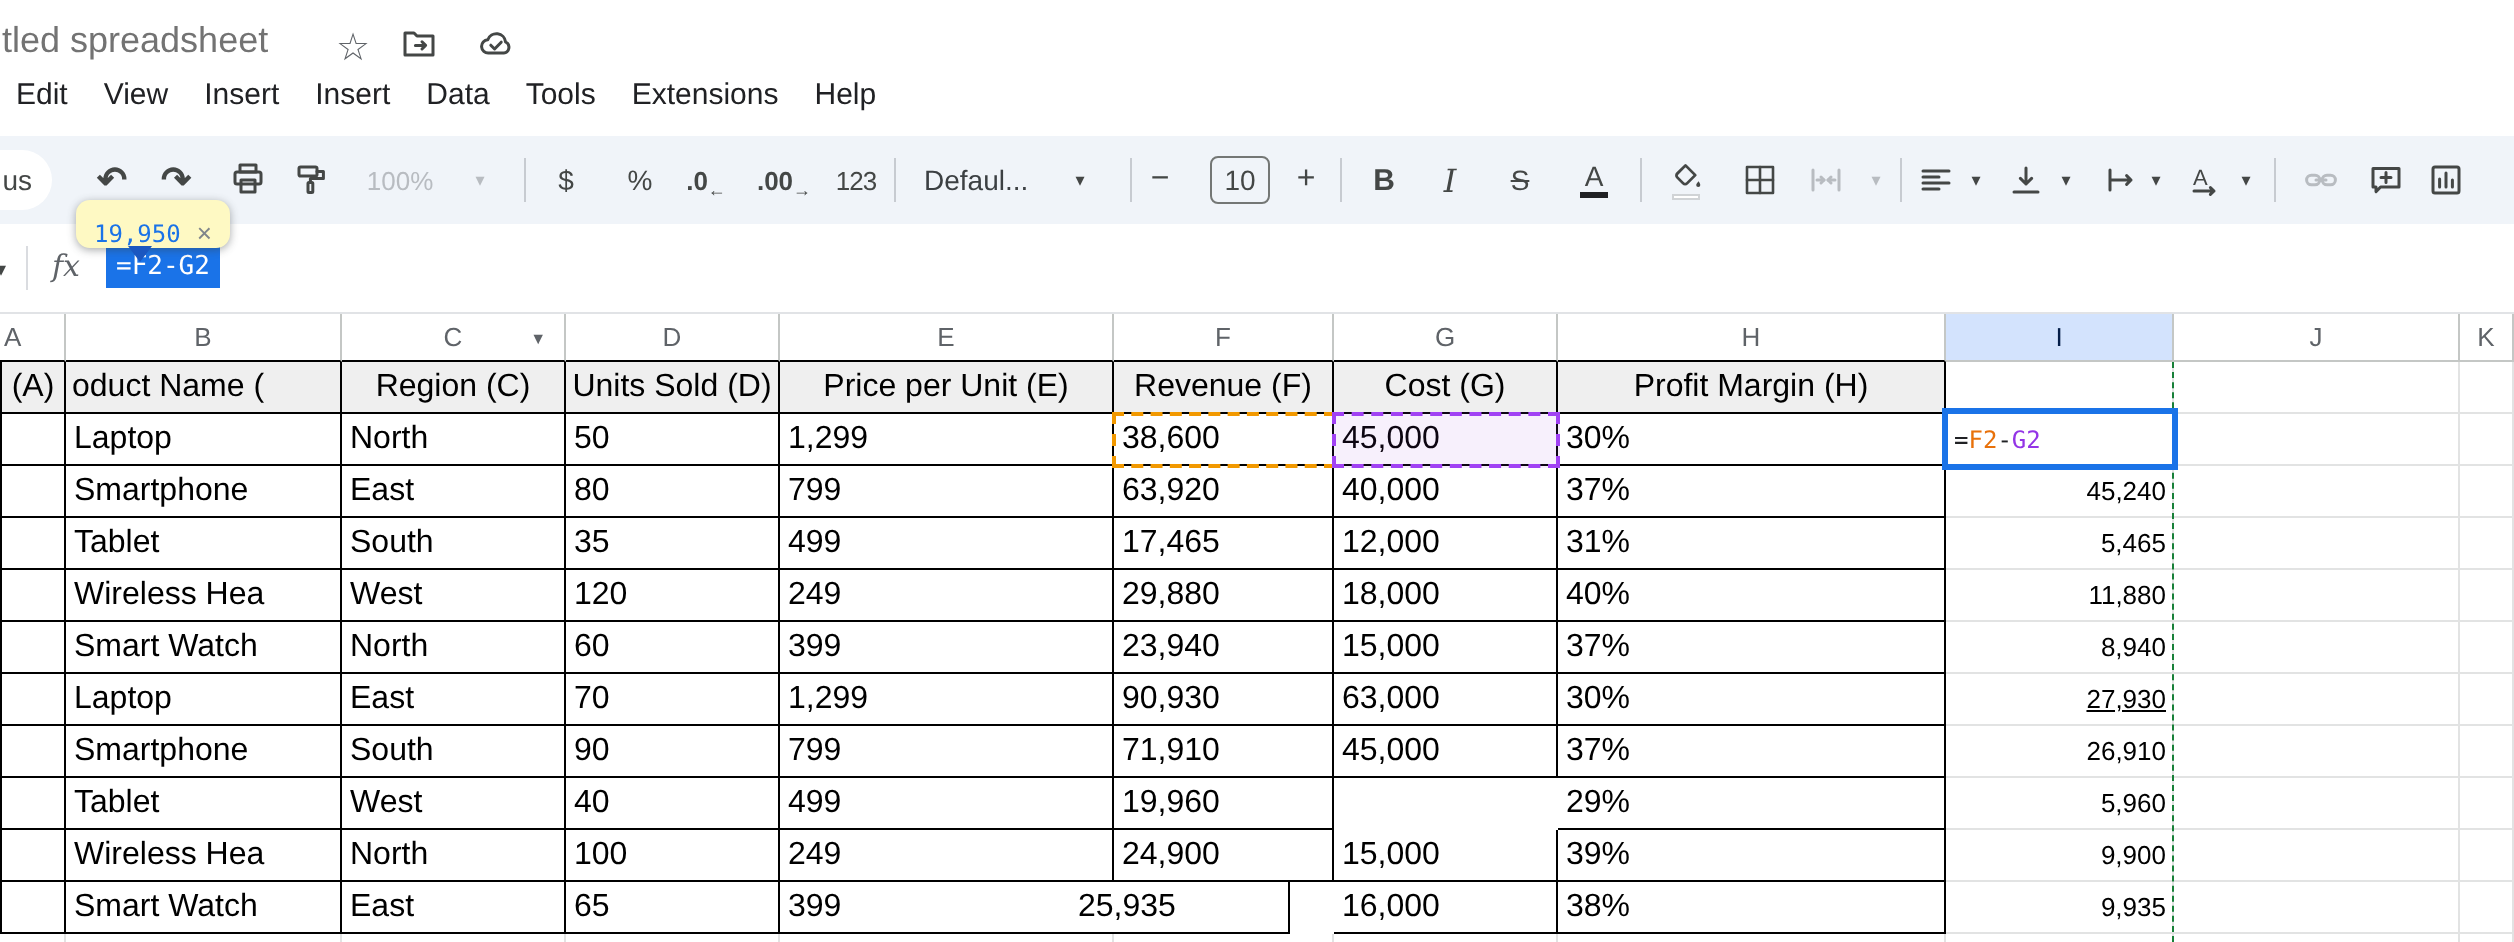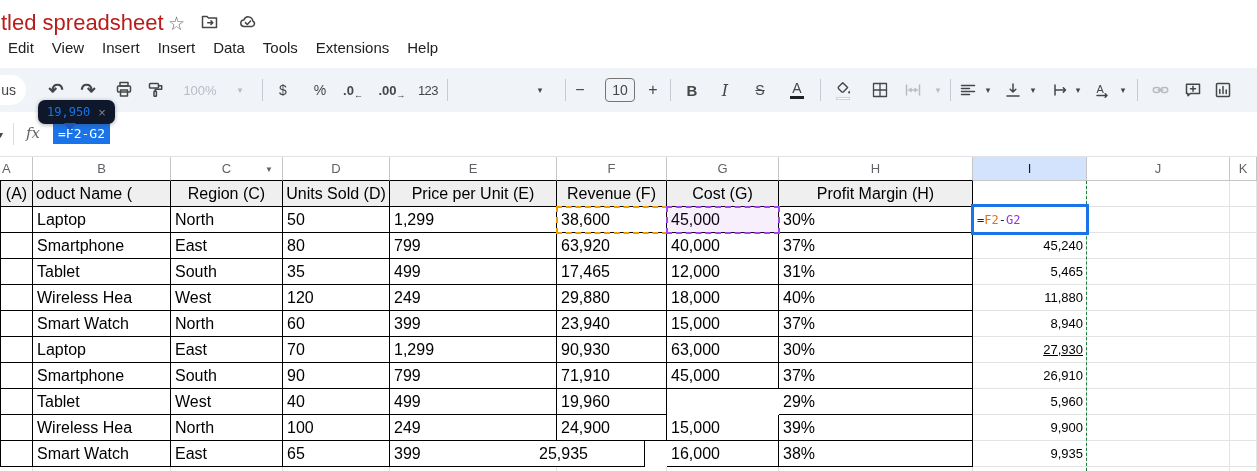--- a/index.html
+++ b/index.html
@@ -1,20 +1,20 @@
 <!DOCTYPE html>
 <html><head>
 <meta charset="utf-8">
 <style>
   html,body{margin:0;padding:0;background:#fff;}
   .screen{position:relative;width:1257px;height:471px;overflow:hidden;background:#fff;
           font-family:"Liberation Sans",sans-serif;color:#202124;}
   
   .titlebar{position:absolute;left:0;top:0;width:100%;height:66px;background:#fff;}
-  .doc-title{position:absolute;left:1px;top:10px;font-size:22px;color:#b91c1c;}
+  .doc-title{position:absolute;left:1px;top:10px;font-size:18px;color:#737373;}
   .tico{position:absolute;top:12px;color:#5f6368;}
   .star{left:168px;font-size:19px;}
   .menubar{position:absolute;left:8px;top:39px;display:flex;gap:18px;font-size:15px;color:#202124;}
   .menubar span{cursor:default;}
   
   .toolbar{position:absolute;left:0;top:68px;width:1257px;height:44px;background:#f0f4f9;}
   .ti{position:absolute;top:0;height:44px;display:flex;align-items:center;justify-content:center;color:#444746;}
   .menus-pill{background:#fff;border-radius:16px;height:30px;top:7px;justify-content:flex-end;
               padding-right:10px;font-size:14px;color:#444746;box-sizing:border-box;}
   .uglyph{font-size:18px;font-weight:bold;}
@@ -33,22 +33,22 @@
   .pm{font-size:16px;}
   .bB{font-size:15px;font-weight:bold;}
   .bI{font-family:"DejaVu Serif",serif;font-style:italic;font-size:16px;}
   .bS{font-size:14px;text-decoration:line-through;}
   .stack{flex-direction:column;gap:1px;}
   .tcA{font-size:14px;line-height:14px;}
   .cbar{width:14px;height:3px;}
   .cbar.black{background:#202124;}
   .cbar.white{background:#fff;border:1px solid #d0d3d6;box-sizing:border-box;}
   
-  .chip{position:absolute;left:38px;top:100px;height:24px;background:#0f172a;border-radius:7px;
-        box-shadow:0 1px 4px rgba(60,64,67,.45);display:flex;align-items:center;gap:8px;
+  .chip{position:absolute;left:38px;top:100px;height:24px;background:#fef9c3;border-radius:7px;
+        box-shadow:0 1px 4px rgba(60,64,67,.45);display:flex;align-items:flex-end;gap:8px;
         padding:0 9px;font-family:"DejaVu Sans Mono",monospace;font-size:12px;color:#1a73e8;z-index:9;}
   .chip .x{color:#80868b;font-family:"Liberation Sans",sans-serif;font-size:13px;cursor:pointer;}
   .notch{position:absolute;left:64px;top:123px;width:0;height:0;border-left:6px solid transparent;
          border-right:6px solid transparent;border-top:8px solid #1b57c0;z-index:9;}
   
   .fbar{position:absolute;left:0;top:112px;width:1257px;height:45px;background:#fff;
         border-bottom:1px solid #e1e3e6;box-sizing:border-box;}
   .nbarr{position:absolute;left:-2px;top:17px;font-size:10px;color:#444746;}
   .fdiv{position:absolute;left:13px;top:11px;width:1px;height:22px;background:#dadce0;}
   .fx{position:absolute;left:26px;top:12px;font-family:"DejaVu Serif",serif;font-style:italic;
@@ -157,20 +157,23 @@
         <span class="fmtarr">←</span>
     </div>
     <div class="ti" style="left:377px;width:30px;">
       <span class="fmtnum">.00</span>
         <span class="fmtarr">→</span>
     </div>
     <div class="ti n123" style="left:412px;width:32px;">
       <span>123</span>
     </div>
     <div class="tdiv" style="left:447px;"></div>
+    <div class="ti fontname" style="left:462px;width:66px;">
+      <span>Defaul...</span>
+    </div>
     <div class="ti" style="left:534px;width:12px;">
       <span class="darr">▾</span>
     </div>
     <div class="tdiv" style="left:565px;"></div>
     <div class="ti pm" style="left:570px;width:20px;">
       <span>−</span>
     </div>
     <div class="ti sizebox" style="left:605px;width:30px;">
       <span>10</span>
     </div>

